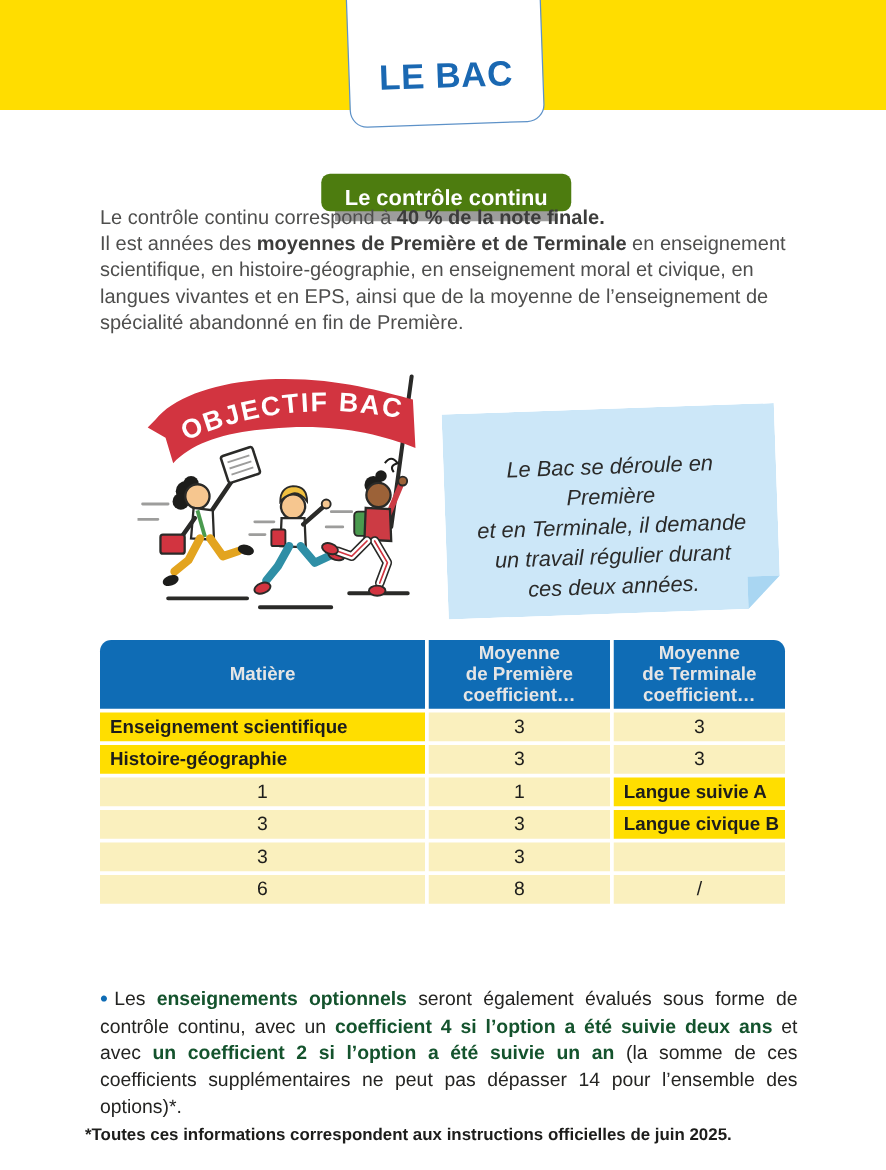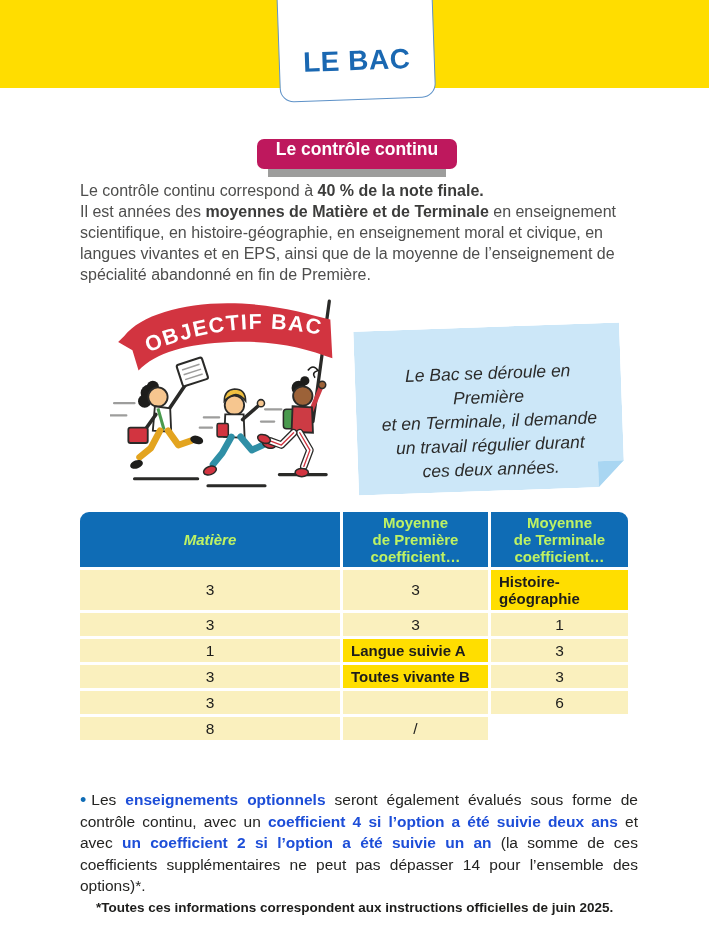--- a/index.html
+++ b/index.html
@@ -9,80 +9,80 @@
   
   .top-band{position:absolute;left:0;top:0;width:709px;height:88px;background:#FFDD00;}
   .title-card{position:absolute;left:278px;top:-24px;width:156px;height:124px;background:#fff;
         border:1.5px solid #5E92C8;border-radius:14px;transform:rotate(-2deg);
         display:flex;align-items:flex-end;justify-content:center;box-sizing:border-box;
         padding-bottom:22px;}
   .title-text{font-size:28px;font-weight:700;color:#1A68B2;letter-spacing:.5px;}
 
   
   .badge-shadow{position:absolute;left:268px;top:148px;width:178px;height:29px;background:#9D9D9C;}
-  .badge{position:absolute;left:257px;top:139px;width:200px;height:30px;background:#be185d;
-        border-radius:7px;display:flex;align-items:flex-start;justify-content:center;}
+  .badge{position:absolute;left:257px;top:139px;width:200px;height:30px;background:#4d7c0f;
+        border-radius:7px;display:flex;align-items:flex-end;justify-content:center;}
   .badge span{color:#fff;font-weight:700;font-size:17.5px;}
 
   
-  .intro{position:absolute;left:80px;top:180px;width:557px;margin:0;font-size:16px;
+  .intro{position:absolute;left:80px;top:164px;width:557px;margin:0;font-size:16px;
         line-height:21px;color:#4E4E4D;}
   .intro b{color:#3C3C3B;}
 
   
   .illus{position:absolute;left:110px;top:291px;width:255px;height:204px;}
 
   
   .note{position:absolute;left:356px;top:327px;width:266px;height:164px;background:#CCE7F8;
         transform:rotate(-2deg);
         clip-path:polygon(0 0,100% 0,100% calc(100% - 26px),calc(100% - 26px) 100%,0 100%);}
   .note-fold{position:absolute;right:0;bottom:0;width:26px;height:26px;background:#A9D6F2;
         clip-path:polygon(0 100%,100% 0,0 0);}
   .note-text{margin:0;padding:34px 14px 0;font-size:17.5px;line-height:24px;font-style:italic;
         color:#2B2B2A;text-align:center;white-space:pre-line;}
 
   
   .ctable{position:absolute;left:80px;top:512px;width:548px;display:grid;
         grid-template-columns:260px 145px 137px;gap:3px;background:#fff;}
-  .th{background:#0F6CB5;color:#bef264;font-weight:700;font-size:15px;line-height:17px;height:55px;
+  .th{background:#0F6CB5;color:#e5e5e5;font-weight:700;font-size:15px;line-height:17px;height:55px;
         display:flex;align-items:center;justify-content:center;text-align:center;white-space:pre-line;}
-  .th1{border-top-left-radius:9px;font-style:italic;}
+  .th1{border-top-left-radius:9px;}
   .th3{border-top-right-radius:9px;}
   .cell-m{background:#FFDE00;color:#1D1D1B;font-weight:700;font-size:15px;line-height:17px;
         display:flex;align-items:center;min-height:23px;padding:3px 4px 3px 8px;box-sizing:border-box;}
   .cell-v{background:#FAF0BE;color:#1D1D1B;font-size:15.5px;display:flex;align-items:center;
         justify-content:center;min-height:23px;}
 
   
   .optional{position:absolute;left:80px;top:789px;width:558px;margin:0;font-size:15.5px;
         line-height:21.5px;color:#242422;text-align:justify;hyphens:auto;}
-  .optional b{color:#1d4ed8;}
+  .optional b{color:#14532d;}
   .bullet{color:#0F6CB5;font-size:18px;line-height:15px;vertical-align:-1px;margin-right:5px;}
 
   
-  .footnote{position:absolute;left:96px;top:900px;margin:0;font-size:13.5px;font-weight:700;
+  .footnote{position:absolute;left:68px;top:900px;margin:0;font-size:13.5px;font-weight:700;
         color:#1D1D1B;}
 </style>
 </head>
 <body>
 
 <div class="page">
 
   <div class="top-band"></div>
 
   <div class="title-card">
     <span class="title-text">LE BAC</span>
   </div>
 
   <div class="badge-shadow"></div>
   <div class="badge">
     <span>Le contrôle continu</span>
   </div>
 
-  <p class="intro"><span>Le contrôle continu correspond à </span><b>40 % de la note finale.</b><br><span>Il est années des </span><b>moyennes de Matière et de Terminale</b><span> en enseignement scientifique, en histoire-géographie, en enseignement moral et civique, en langues vivantes et en EPS, ainsi que de la moyenne de l’enseignement de spécialité abandonné en fin de Première.</span></p>
+  <p class="intro"><span>Le contrôle continu correspond à </span><b>40 % de la note finale.</b><br><span>Il est années des </span><b>moyennes de Première et de Terminale</b><span> en enseignement scientifique, en histoire-géographie, en enseignement moral et civique, en langues vivantes et en EPS, ainsi que de la moyenne de l’enseignement de spécialité abandonné en fin de Première.</span></p>
 
   <svg class="illus" viewBox="0 0 250 200" xmlns="http://www.w3.org/2000/svg">
 
     <path d="M4,110 h20 M0,122 h16 M92,124 h15 M88,134 h12 M152,116 h16 M148,128 h13" stroke="#9D9D9C" stroke-width="2.2" stroke-linecap="round" fill="none"></path>
 
     <path d="M24,184 h62 M96,191 h56 M166,180 h46" stroke="#2A2A28" stroke-width="3" stroke-linecap="round" fill="none"></path>
 
     <line x1="215" y1="10" x2="199" y2="128" stroke="#2A2A28" stroke-width="3.2" stroke-linecap="round"></line>
 
     <path d="M14,44 C30,24 70,12 115,12 C160,12 192,22 216,28 L218,66 C192,56 160,48 118,50 C75,52 45,60 28,78 L22,58 L8,50 Z" fill="#D23440"></path>
@@ -156,31 +156,32 @@
 
   <div class="ctable">
     <div class="th th1">Matière</div>
     <div class="th th2">Moyenne
 de Première
 coefficient…</div>
     <div class="th th3">Moyenne
 de Terminale
 coefficient…</div>
 
+  <div class="cell-m">Enseignement scientifique</div>
       <div class="cell-v">3</div>
       <div class="cell-v">3</div>
       <div class="cell-m">Histoire-géographie</div>
       <div class="cell-v">3</div>
       <div class="cell-v">3</div>
       <div class="cell-v">1</div>
       <div class="cell-v">1</div>
       <div class="cell-m">Langue suivie A</div>
       <div class="cell-v">3</div>
       <div class="cell-v">3</div>
-      <div class="cell-m">Toutes vivante B</div>
+      <div class="cell-m">Langue civique B</div>
       <div class="cell-v">3</div>
       <div class="cell-v">3</div>
       <div class="cell-v"></div>
       <div class="cell-v">6</div>
       <div class="cell-v">8</div>
       <div class="cell-v">/</div>
     </div>
 
   <p class="optional"><span class="bullet">•</span><span><span>Les </span><b>enseignements optionnels</b><span> seront également évalués sous forme de contrôle continu, avec un </span><b>coefficient 4 si l’option a été suivie deux ans</b><span> et avec </span><b>un coefficient 2 si l’option a été suivie un an</b><span> (la somme de ces coefficients supplémentaires ne peut pas dépasser 14 pour l’ensemble des options)*.</span></span></p>
 

